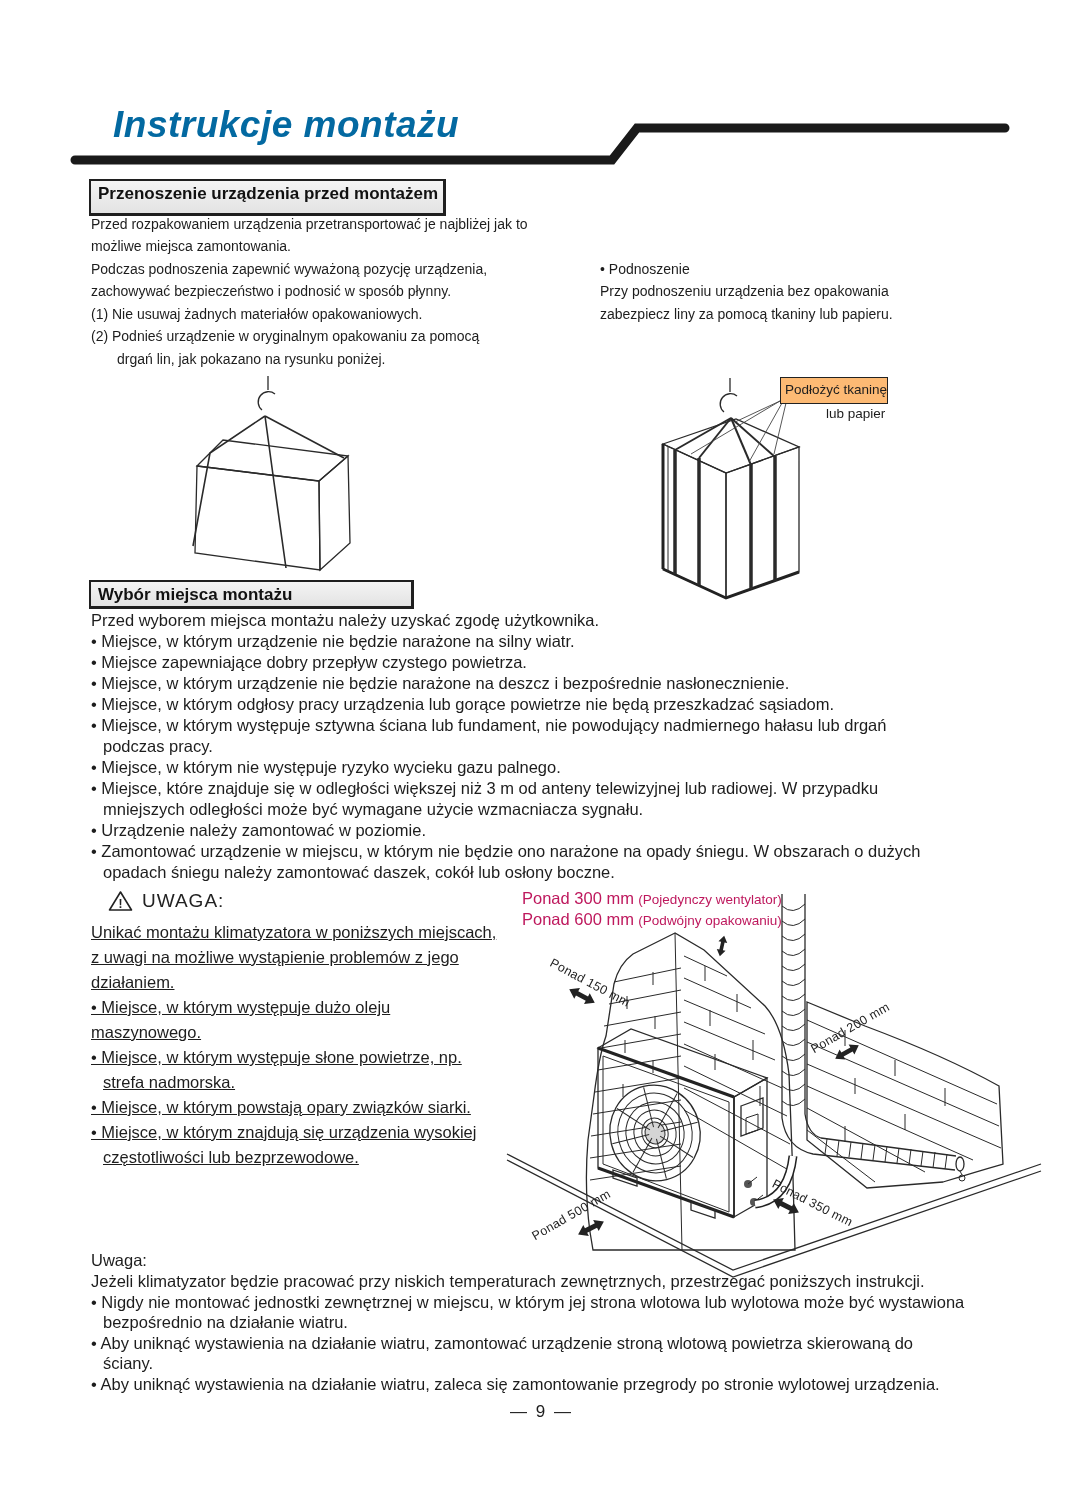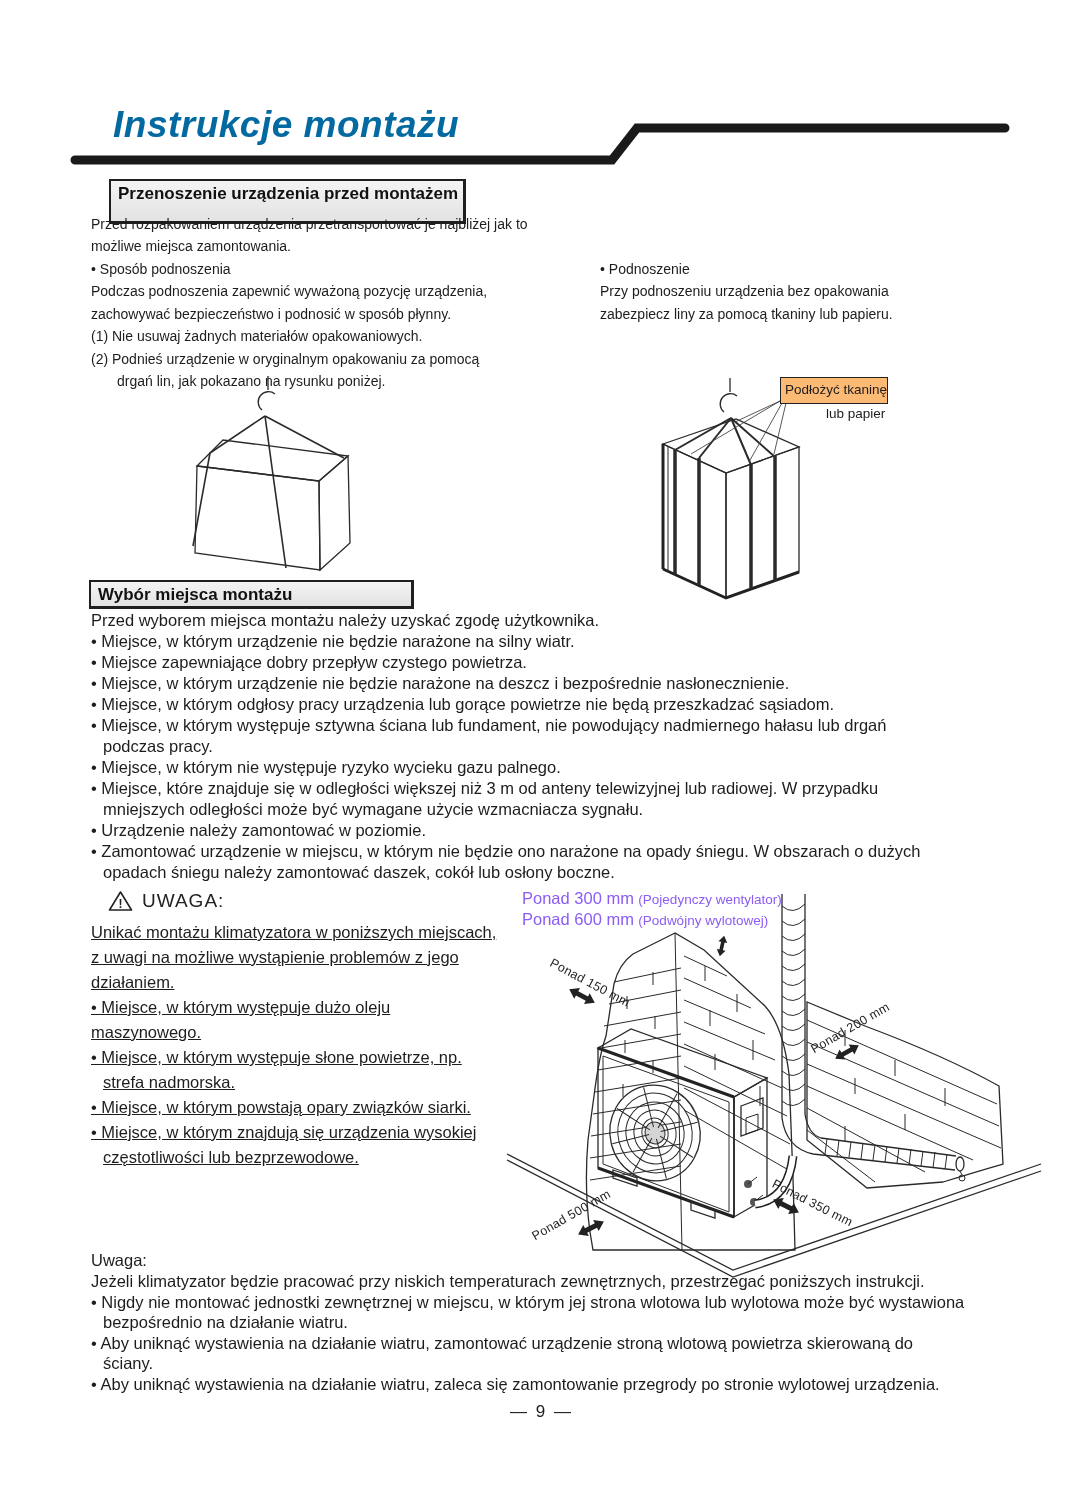--- a/index.html
+++ b/index.html
@@ -28,21 +28,21 @@
   .line { white-space:nowrap; }
   .cont  { padding-left:12px; }
   .cont2 { padding-left:26px; }
   .caution-head { display:flex; align-items:center; gap:9px; }
   .caution-title { font-size:19px; letter-spacing:1px; color:#222; }
   .figlabel-box {
     border:1.5px solid #222; background:#fdba74; font-size:13.5px; line-height:23px;
     text-align:center; white-space:nowrap; padding:0 4px;
   }
   .figlabel2 { font-size:13.5px; white-space:nowrap; }
-  .clr-line { white-space:nowrap; font-size:16px; color:#8b5cf6; }
+  .clr-line { white-space:nowrap; font-size:16px; color:#be185d; }
   .clr-line b { font-weight:normal; font-size:16.5px; }
   .clr-note { font-size:13.5px; }
   .diag-label {
     font-size:12.5px; color:#222; white-space:nowrap;
     transform-origin:0 50%; letter-spacing:.3px;
   }
   .pagenum { width:100%; text-align:center; font-size:17px; letter-spacing:2px; }
   svg .ln  { stroke:#2a2a2a; stroke-width:1.3; fill:none; }
   svg .thin{ stroke:#2a2a2a; stroke-width:1;  fill:none; }
   svg .bold{ stroke:#222;    stroke-width:3;  fill:none; }
@@ -50,29 +50,28 @@
 </head>
 <body>
 
 <div class="page">
 
   <div class="abs title" style="left:113px; top:104px;">Instrukcje montażu</div>
   <svg class="abs" style="left:0; top:100px;" width="1083" height="80">
     <polyline points="75,60 612,60 637,28 1005,28" fill="none" stroke="#1a1a1a" stroke-width="9" stroke-linejoin="miter" stroke-linecap="round"></polyline>
   </svg>
 
-  <div class="abs secbox" style="left:89px; top:179px; width:357px; height:45px;margin-left:20px;">Przenoszenie urządzenia przed montażem</div>
+  <div class="abs secbox" style="left:89px; top:179px; width:357px; height:37px;">Przenoszenie urządzenia przed montażem</div>
 
   <div class="abs body16" style="left:91px; top:213px;">
     <div class="line">Przed rozpakowaniem urządzenia przetransportować je najbliżej jak to</div>
     <div class="line">możliwe miejsca zamontowania.</div>
   </div>
 
   <div class="abs body16" style="left:91px; top:258px;">
-    <div class="line">• Sposób podnoszenia</div>
     <div class="line">Podczas podnoszenia zapewnić wyważoną pozycję urządzenia,</div>
     <div class="line">zachowywać bezpieczeństwo i podnosić w sposób płynny.</div>
     <div class="line">(1) Nie usuwaj żadnych materiałów opakowaniowych.</div>
     <div class="line">(2) Podnieś urządzenie w oryginalnym opakowaniu za pomocą</div>
     <div class="line cont2">drgań lin, jak pokazano na rysunku poniżej.</div>
   </div>
   <div class="abs body16" style="left:600px; top:258px;">
     <div class="line">• Podnoszenie</div>
     <div class="line">Przy podnoszeniu urządzenia bez opakowania</div>
     <div class="line">zabezpiecz liny za pomocą tkaniny lub papieru.</div>
@@ -313,21 +312,21 @@
       <path d="M-17,0 L-6.5,-7.2 L-6.5,-2.9 L6.5,-2.9 L6.5,-7.2 L17,0 L6.5,7.2 L6.5,2.9 L-6.5,2.9 L-6.5,7.2 Z" transform="translate(86,340) rotate(-27) scale(0.85)"></path>
     </g>
   </svg>
 
   <div class="abs clr-line" style="left:522px; top:889px;">
     <b>Ponad 300 mm</b>
     <span class="clr-note">(Pojedynczy wentylator)</span>
   </div>
   <div class="abs clr-line" style="left:522px; top:910px;">
     <b>Ponad 600 mm</b>
-    <span class="clr-note">(Podwójny wylotowej)</span>
+    <span class="clr-note">(Podwójny opakowaniu)</span>
   </div>
 
   <div class="abs diag-label" style="left:551px; top:955px; transform:rotate(28deg);">Ponad 150 mm</div>
   <div class="abs diag-label" style="left:812px; top:1043px; transform:rotate(-30deg);">Ponad 200 mm</div>
   <div class="abs diag-label" style="left:773px; top:1176px; transform:rotate(27deg);">Ponad 350 mm</div>
   <div class="abs diag-label" style="left:533px; top:1230px; transform:rotate(-30deg);">Ponad 500 mm</div>
 
   <div class="abs lh21" style="left:91px; top:1250px;">Uwaga:</div>
   <div class="abs lh205" style="left:91px; top:1271px; width:935px;">
     <div class="line">Jeżeli klimatyzator będzie pracować przy niskich temperaturach zewnętrznych, przestrzegać poniższych instrukcji.</div>

